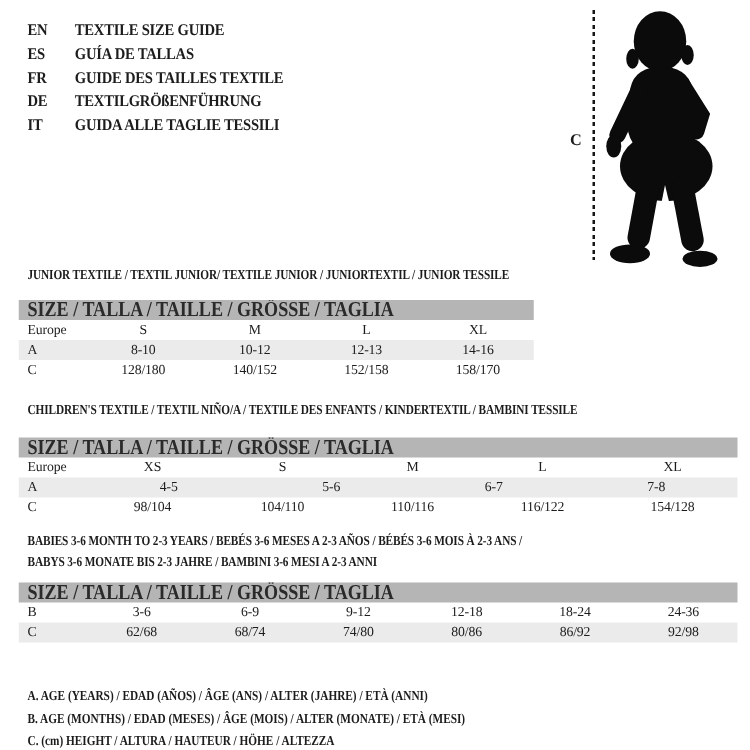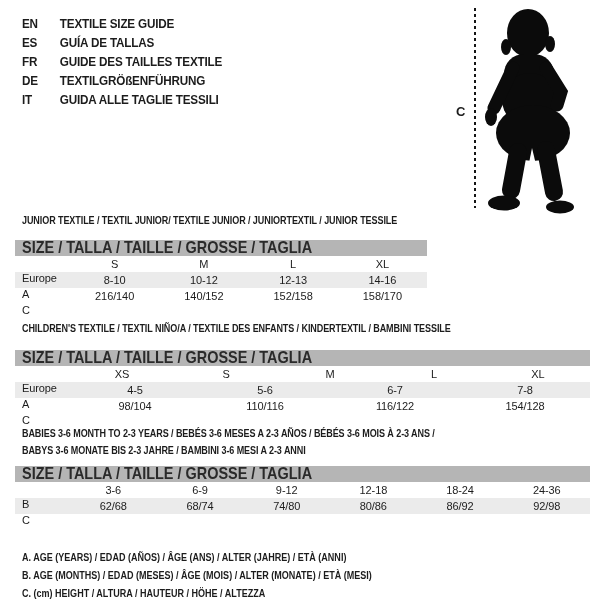--- a/index.html
+++ b/index.html
@@ -1,18 +1,18 @@
 <!DOCTYPE html>
 <html style="--header-bar: #b5b5b5; --shaded-row: #ebebeb; --text: #1c1c1c; --silhouette: #0b0b0b;"><head>
 <meta charset="utf-8">
 <style>
   html,body { margin:0; padding:0; background:#fff; }
   .canvas {
     position:relative; width:600px; height:600px; background:#fff;
-    font-family:Liberation Sans, sans-serif; color:var(--text,#1c1c1c);
+    font-family:Liberation Serif, serif; color:var(--text,#1c1c1c);
     overflow:hidden;
   }
   
   .lang-block { position:absolute; left:22px; top:14px; }
   .lang-row { display:flex; height:19px; line-height:19px; font-weight:bold;
               font-size:13px; transform:scaleX(0.9); transform-origin:left;
               white-space:nowrap; letter-spacing:-0.2px; }
   .lang-code { width:42px; }
   
   .dotline { position:absolute; left:474px; top:8px; width:2px; height:200px;
@@ -23,21 +23,21 @@
   .ttitle { position:absolute; font-weight:bold; font-size:11px; white-space:nowrap;
             transform:scaleX(0.82); transform-origin:left; letter-spacing:-0.1px; }
   
   .stable { position:absolute; }
   .bar { height:16px; line-height:16px; background:var(--header-bar,#b5b5b5);
          font-weight:bold; font-size:17px; color:#2a2a2a; padding-left:7px;
          white-space:nowrap; overflow:hidden; }
   .bar .cond { display:inline-block; transform:scaleX(0.85); transform-origin:left; }
   .trow { display:flex; height:16px; line-height:16px; font-size:11px; letter-spacing:-0.1px; }
   .trow.shade { background:var(--shaded-row,#ebebeb); }
-  .tlabel { width:55px; padding-left:7px; box-sizing:border-box;margin-top:14px; }
+  .tlabel { width:55px; padding-left:7px; box-sizing:border-box; }
   .tcell { flex:1; text-align:center; }
   
   .notes { position:absolute; left:22px; top:548px; }
   .note { height:18px; line-height:18px; font-weight:bold; font-size:11px;
           white-space:nowrap; transform:scaleX(0.82); transform-origin:left; }
 </style>
 </head>
 <body>
 
 <div class="canvas">
@@ -109,21 +109,21 @@
         </div>
         <div class="trow shade">
           <div class="tlabel">A</div>
           <div class="tcell">8-10</div>
           <div class="tcell">10-12</div>
           <div class="tcell">12-13</div>
           <div class="tcell">14-16</div>
         </div>
         <div class="trow">
           <div class="tlabel">C</div>
-          <div class="tcell">216/140</div>
+          <div class="tcell">128/180</div>
           <div class="tcell">140/152</div>
           <div class="tcell">152/158</div>
           <div class="tcell">158/170</div>
         </div>
       </div>
   </div>
 
   <div class="stable" style="left:15px; top:350px; width:575px;">
     <div class="bar">
       <span class="cond">SIZE / TALLA / TAILLE / GRÖSSE / TAGLIA</span>
@@ -140,20 +140,21 @@
         <div class="trow shade">
           <div class="tlabel">A</div>
           <div class="tcell">4-5</div>
           <div class="tcell">5-6</div>
           <div class="tcell">6-7</div>
           <div class="tcell">7-8</div>
         </div>
         <div class="trow">
           <div class="tlabel">C</div>
           <div class="tcell">98/104</div>
+          <div class="tcell">104/110</div>
           <div class="tcell">110/116</div>
           <div class="tcell">116/122</div>
           <div class="tcell">154/128</div>
         </div>
       </div>
   </div>
 
   <div class="stable" style="left:15px; top:466px; width:575px;">
     <div class="bar">
       <span class="cond">SIZE / TALLA / TAILLE / GRÖSSE / TAGLIA</span>

